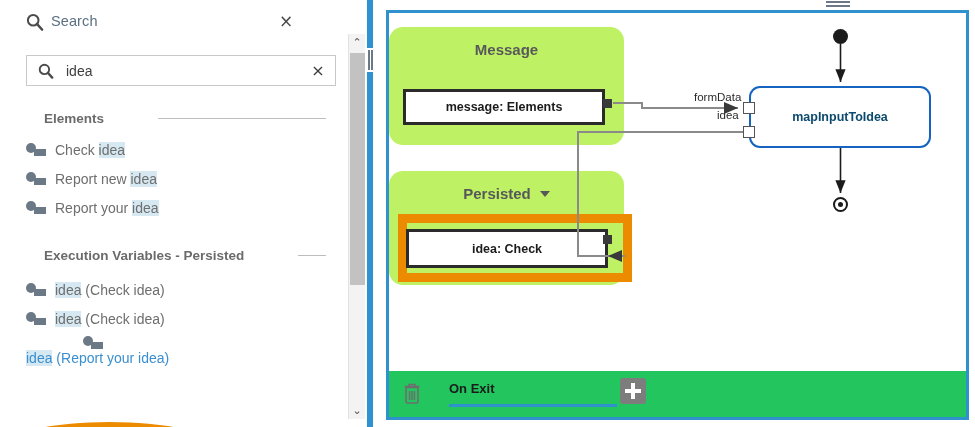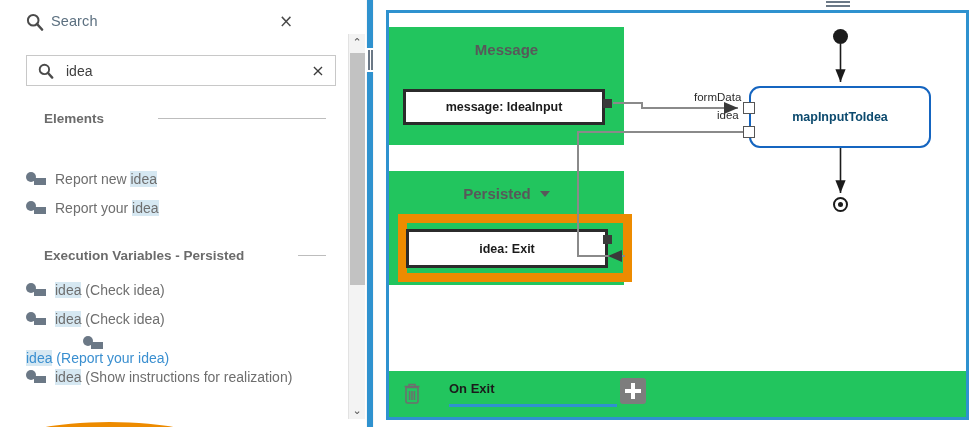--- a/index.html
+++ b/index.html
@@ -119,21 +119,21 @@
   #splitter-handle i.b { left: 5px; }
 
   
   #diagram-panel {
     position: absolute; left: 386px; top: 10px; width: 583px; height: 410px;
     border: 3px solid #2f92cf; background: #ffffff; overflow: hidden;
   }
   #diagram-canvas { position: absolute; left: 0; top: 0; width: 577px; height: 404px; }
 
   .region {
-    position: absolute; background: #22c55e;
+    position: absolute; background: #bef264; border-radius: 14px;
   }
   .region-title {
     position: absolute; width: 100%; text-align: center; top: 14px;
     font-size: 15px; font-weight: bold; color: #58585a;
   }
   .region-caret {
     display: inline-block; margin-left: 9px; vertical-align: 2px;
     width: 0; height: 0; border-left: 5px solid transparent;
     border-right: 5px solid transparent; border-top: 6px solid #58585a;
   }
@@ -236,20 +236,27 @@
       <span id="search-clear">×</span>
     </div>
 
     <div id="results">
 
       <div class="group-head" style="left:44px; top:13px; width:282px;">
         <span class="ghlabel">Elements</span>
         <span class="ghrule"></span>
       </div>
 
+      <div class="result-row" style="left:26px; top:42px;">
+        <span class="person-icon">
+            <i class="head"></i>
+            <i class="body"></i>
+          </span>
+        <span class="rowtext"><span>Check </span><span class="hl">idea</span><span class="sub"></span></span>
+      </div>
       <div class="result-row" style="left:26px; top:100px;">
         <span class="person-icon">
             <i class="head"></i>
             <i class="body"></i>
           </span>
         <span class="rowtext"><span>Report your </span><span class="hl">idea</span><span class="sub"></span></span>
       </div>
       <div class="result-row" style="left:26px; top:71px;">
         <span class="person-icon">
             <i class="head"></i>
@@ -276,27 +283,20 @@
             <i class="body"></i>
           </span>
         <span class="rowtext"><span></span><span class="hl">idea</span><span class="sub"> (Check idea)</span></span>
       </div>
       <div class="result-row hovered" style="left:26px; top:240px;flex-direction:column;">
         <span class="person-icon">
             <i class="head"></i>
             <i class="body"></i>
           </span>
         <span class="rowtext"><span></span><span class="hl">idea</span><span class="sub"> (Report your idea)</span></span>
-      </div>
-      <div class="result-row" style="left:26px; top:269px;">
-        <span class="person-icon">
-            <i class="head"></i>
-            <i class="body"></i>
-          </span>
-        <span class="rowtext"><span></span><span class="hl">idea</span><span class="sub"> (Show instructions for realization)</span></span>
       </div>
 
       <div id="orange-ellipse"></div>
 
     </div>
 
     <div id="sb-track">
       <div id="sb-up">⌃</div>
       <div id="sb-thumb"></div>
       <div id="sb-down">⌄</div>
@@ -310,30 +310,30 @@
       <i class="b"></i>
   </div>
 
   <div id="diagram-panel">
     <div id="diagram-canvas">
 
       <div class="region" style="left:0px; top:14px; width:235px; height:118px;">
         <div class="region-title">Message</div>
       </div>
       <div class="datanode" style="left:14px; top:76px; width:202px; height:36px;">
-        <span>message: IdeaInput</span>
+        <span>message: Elements</span>
       </div>
       <div class="port-black" style="left:214px; top:86px;"></div>
 
       <div class="region" style="left:0px; top:158px; width:235px; height:114px;">
         <div class="region-title"><span>Persisted</span><i class="region-caret"></i></div>
       </div>
       <div id="orange-box" style="left:9px; top:201px; width:234px; height:68px;"></div>
       <div class="datanode" style="left:17px; top:216px; width:202px; height:39px;">
-        <span>idea: Exit</span>
+        <span>idea: Check</span>
       </div>
       <div class="port-black" style="left:214px; top:222px;"></div>
 
       <div class="task-node" style="left:360px; top:73px; width:182px; height:62px;">
         <span>mapInputToIdea</span>
       </div>
       <div class="port-white" style="left:354px; top:89px;"></div>
       <div class="port-white" style="left:354px; top:113px;"></div>
       <span class="port-label" style="left:305px; top:78px;">formData</span>
       <span class="port-label" style="left:328px; top:96px;">idea</span>

